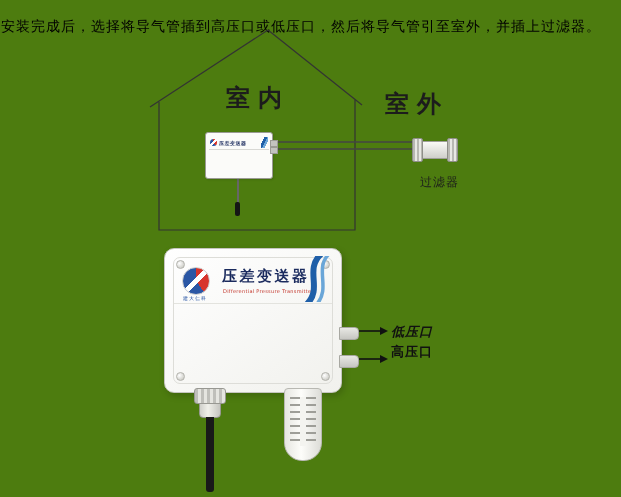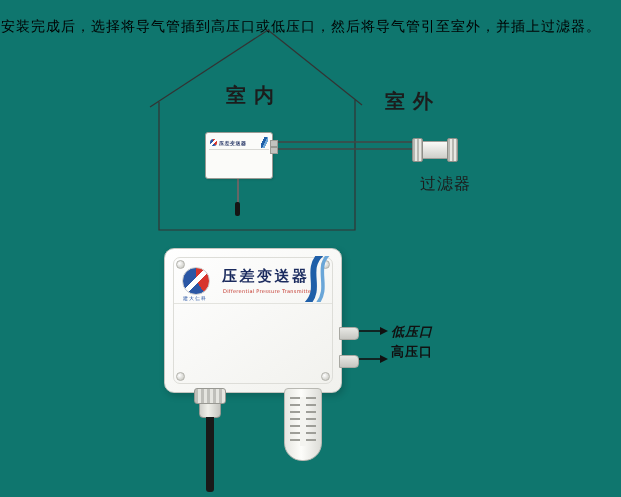--- a/index.html
+++ b/index.html
@@ -1,28 +1,28 @@
 <!DOCTYPE html>
 <html><head>
 <meta charset="utf-8">
 <style>
   html,body{margin:0;padding:0;background:#ffffff;}
-  .page{position:relative;width:621px;height:497px;background:#0f766e;overflow:hidden;
+  .page{position:relative;width:621px;height:497px;background:#4d7c0f;overflow:hidden;
         font-family:"DejaVu Sans","Liberation Sans",sans-serif;color:#000;}
   .abs{position:absolute;}
 
   
   .instruction{left:1px;top:4px;width:618px;font-family:"DejaVu Serif","Liberation Serif",serif;
                font-size:14px;letter-spacing:1px;white-space:nowrap;}
 
   
   .lines{left:0;top:0;pointer-events:none;}
 
   
-  .zone-label{font-size:20px;font-weight:600;letter-spacing:8px;color:#1c1c1c;white-space:nowrap;text-align:right;}
+  .zone-label{font-size:24px;font-weight:600;letter-spacing:8px;color:#1c1c1c;white-space:nowrap;text-align:right;}
   .indoor{left:226px;top:82px;}
   .outdoor{left:385px;top:88px;}
 
   
   .sd{left:205px;top:132px;width:66px;height:45px;background:#fbfbf9;border:1px solid #9a9a94;
       border-radius:3px;box-shadow:1px 1px 2px rgba(0,0,0,.12);}
   .sd-band{position:absolute;left:3px;right:3px;top:3px;height:13px;border-bottom:1px solid #d8d8d4;
            display:flex;align-items:center;gap:2px;padding:0 1px;}
   .sd-logo{width:7px;height:7px;border-radius:50%;flex:0 0 auto;
            background:linear-gradient(135deg,transparent 42%,#fff 42%,#fff 58%,transparent 58%),
@@ -33,21 +33,21 @@
   .sd-stub{position:absolute;right:-6px;width:6px;height:5px;background:#c3c3bf;border:1px solid #9a9a94;}
   .sd-stub.s1{top:7px;} .sd-stub.s2{top:14px;}
   .probe-tip{left:235px;top:202px;width:5px;height:14px;background:#151515;border-radius:2px;}
 
   
   .filter{left:412px;top:138px;width:50px;height:24px;display:flex;align-items:center;}
   .fcap{width:11px;height:24px;box-sizing:border-box;border:1px solid #8f8f89;border-radius:2px;
         background:repeating-linear-gradient(90deg,#b8b8b2 0 2px,#e8e8e3 2px 4px);}
   .fbody{width:24px;height:18px;box-sizing:border-box;border-top:1px solid #9f9f99;border-bottom:1px solid #9f9f99;
          background:linear-gradient(180deg,#fafaf7,#cfcfca);}
-  .filter-label{left:420px;top:174px;font-size:16px;color:#1c1c1c;letter-spacing:1px;}
+  .filter-label{left:420px;top:174px;font-size:12px;color:#1c1c1c;letter-spacing:1px;}
 
   
   .device{left:164px;top:248px;width:176px;height:143px;border:1px solid #c5c5c0;border-radius:10px;
           background:linear-gradient(145deg,#ffffff,#f1f1ed);box-shadow:2px 3px 7px rgba(0,0,0,.18);}
   .panel{position:absolute;left:8px;top:8px;right:8px;bottom:8px;border:1px solid #dddDD8;border-radius:7px;}
   .screw{position:absolute;width:7px;height:7px;border-radius:50%;border:1px solid #b2b2ac;
          background:radial-gradient(circle at 35% 35%,#ffffff,#cfcfc9 75%);}
   .screw.tl{left:11px;top:11px;} .screw.tr{right:11px;top:11px;}
   .screw.bl{left:11px;bottom:11px;} .screw.br{right:11px;bottom:11px;}
   .logo{position:absolute;left:17px;top:18px;width:26px;height:26px;border-radius:50%;

